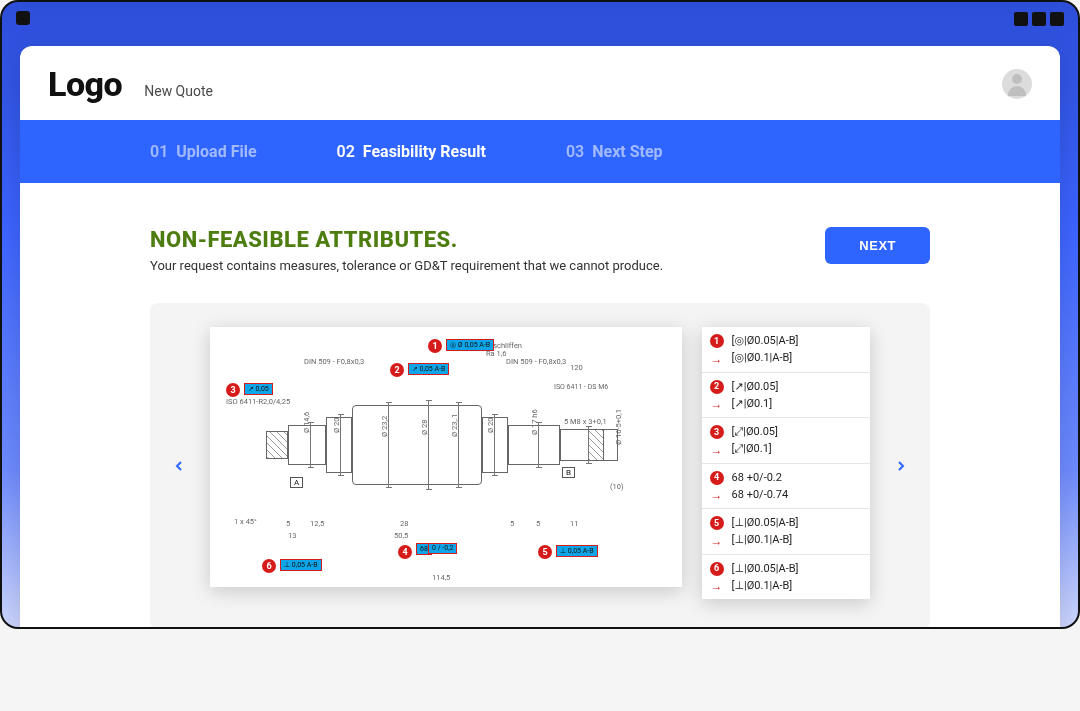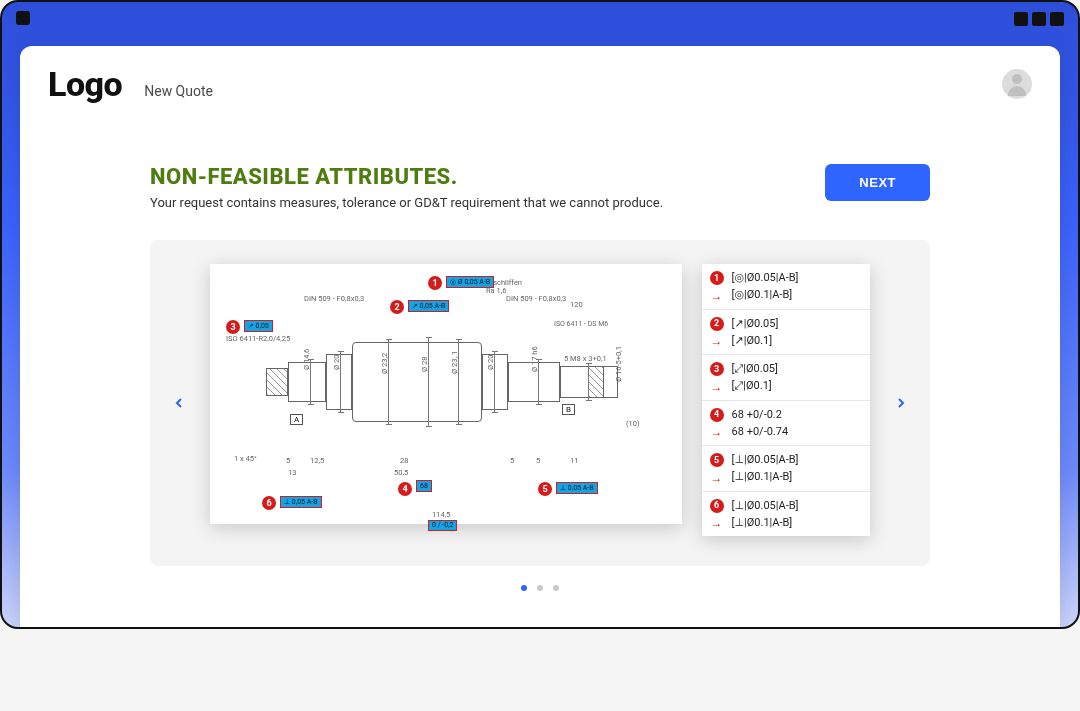--- a/index.html
+++ b/index.html
@@ -146,20 +146,34 @@
   <div class="app">
 
     <div class="header">
       <div class="header-left">
         <span class="logo">Logo</span>
         <span class="page-title">New Quote</span>
       </div>
       <div class="avatar"></div>
     </div>
 
+    <div class="steps">
+      <div class="step">
+        <span class="num">01</span>
+        <span>Upload File</span>
+      </div>
+      <div class="step active">
+        <span class="num">02</span>
+        <span>Feasibility Result</span>
+      </div>
+      <div class="step">
+        <span class="num">03</span>
+        <span>Next Step</span>
+      </div>
+    </div>
 
     <div class="content">
       <div class="content-head">
         <div class="title-block">
           <h2>NON-FEASIBLE ATTRIBUTES.</h2>
           <p>Your request contains measures, tolerance or GD&amp;T requirement that we cannot produce.</p>
         </div>
         <button class="next-btn">NEXT</button>
       </div>
 
@@ -180,21 +194,21 @@
           <div class="drawing">
 
             <span class="lbl" style="left:94px; top:30px;">DIN 509 - F0,8x0,3</span>
             <span class="lbl" style="left:296px; top:30px;">DIN 509 - F0,8x0,3</span>
             <span class="lbl" style="left:275px; top:14px;">geschliffen</span>
             <span class="lbl" style="left:276px; top:22px;">Ra 1,6</span>
             <span class="lbl" style="left:16px; top:70px;">ISO 6411-R2,0/4,25</span>
             <span class="lbl" style="left:344px; top:56px; font-size:7px;">ISO 6411 - DS M6</span>
             <span class="lbl" style="left:360px; top:36px;">120</span>
             <span class="lbl" style="left:354px; top:90px;">5 M8 x 3+0,1</span>
-            <span class="lbl" style="left:400px; top:155px;margin-left:16px;">(10)</span>
+            <span class="lbl" style="left:400px; top:155px;">(10)</span>
 
             <span class="pin" style="left:218px; top:12px;">1</span>
             <span class="redbox" style="left:236px; top:12px;">◎ Ø 0,05 A-B</span>
 
             <span class="pin" style="left:180px; top:36px;">2</span>
             <span class="redbox" style="left:198px; top:36px;">↗ 0,05 A-B</span>
 
             <span class="pin" style="left:16px; top:56px;">3</span>
             <span class="redbox" style="left:34px; top:56px;text-align:right;">↗ 0,05</span>
 
@@ -236,21 +250,21 @@
             <span class="lbl" style="left:100px; top:192px;">12,5</span>
             <span class="lbl" style="left:190px; top:192px;">28</span>
             <span class="lbl" style="left:300px; top:192px;">5</span>
             <span class="lbl" style="left:326px; top:192px;">5</span>
             <span class="lbl" style="left:360px; top:192px;">11</span>
             <span class="lbl" style="left:78px;  top:204px;">13</span>
             <span class="lbl" style="left:184px; top:204px;">50,5</span>
 
             <span class="pin" style="left:188px; top:218px;">4</span>
             <span class="redbox" style="left:206px; top:216px;">68</span>
-            <span class="redbox" style="left:218px; top:216px; line-height:1;margin-top:40px;">0 / -0,2</span>
+            <span class="redbox" style="left:218px; top:216px; line-height:1;">0 / -0,2</span>
 
             <span class="pin" style="left:328px; top:218px;">5</span>
             <span class="redbox" style="left:346px; top:218px;">⊥ 0,05 A-B</span>
 
             <span class="pin" style="left:52px; top:232px;">6</span>
             <span class="redbox" style="left:70px; top:232px;">⊥ 0,05 A-B</span>
 
             <span class="lbl" style="left:222px; top:246px;">114,5</span>
           </div>
 

